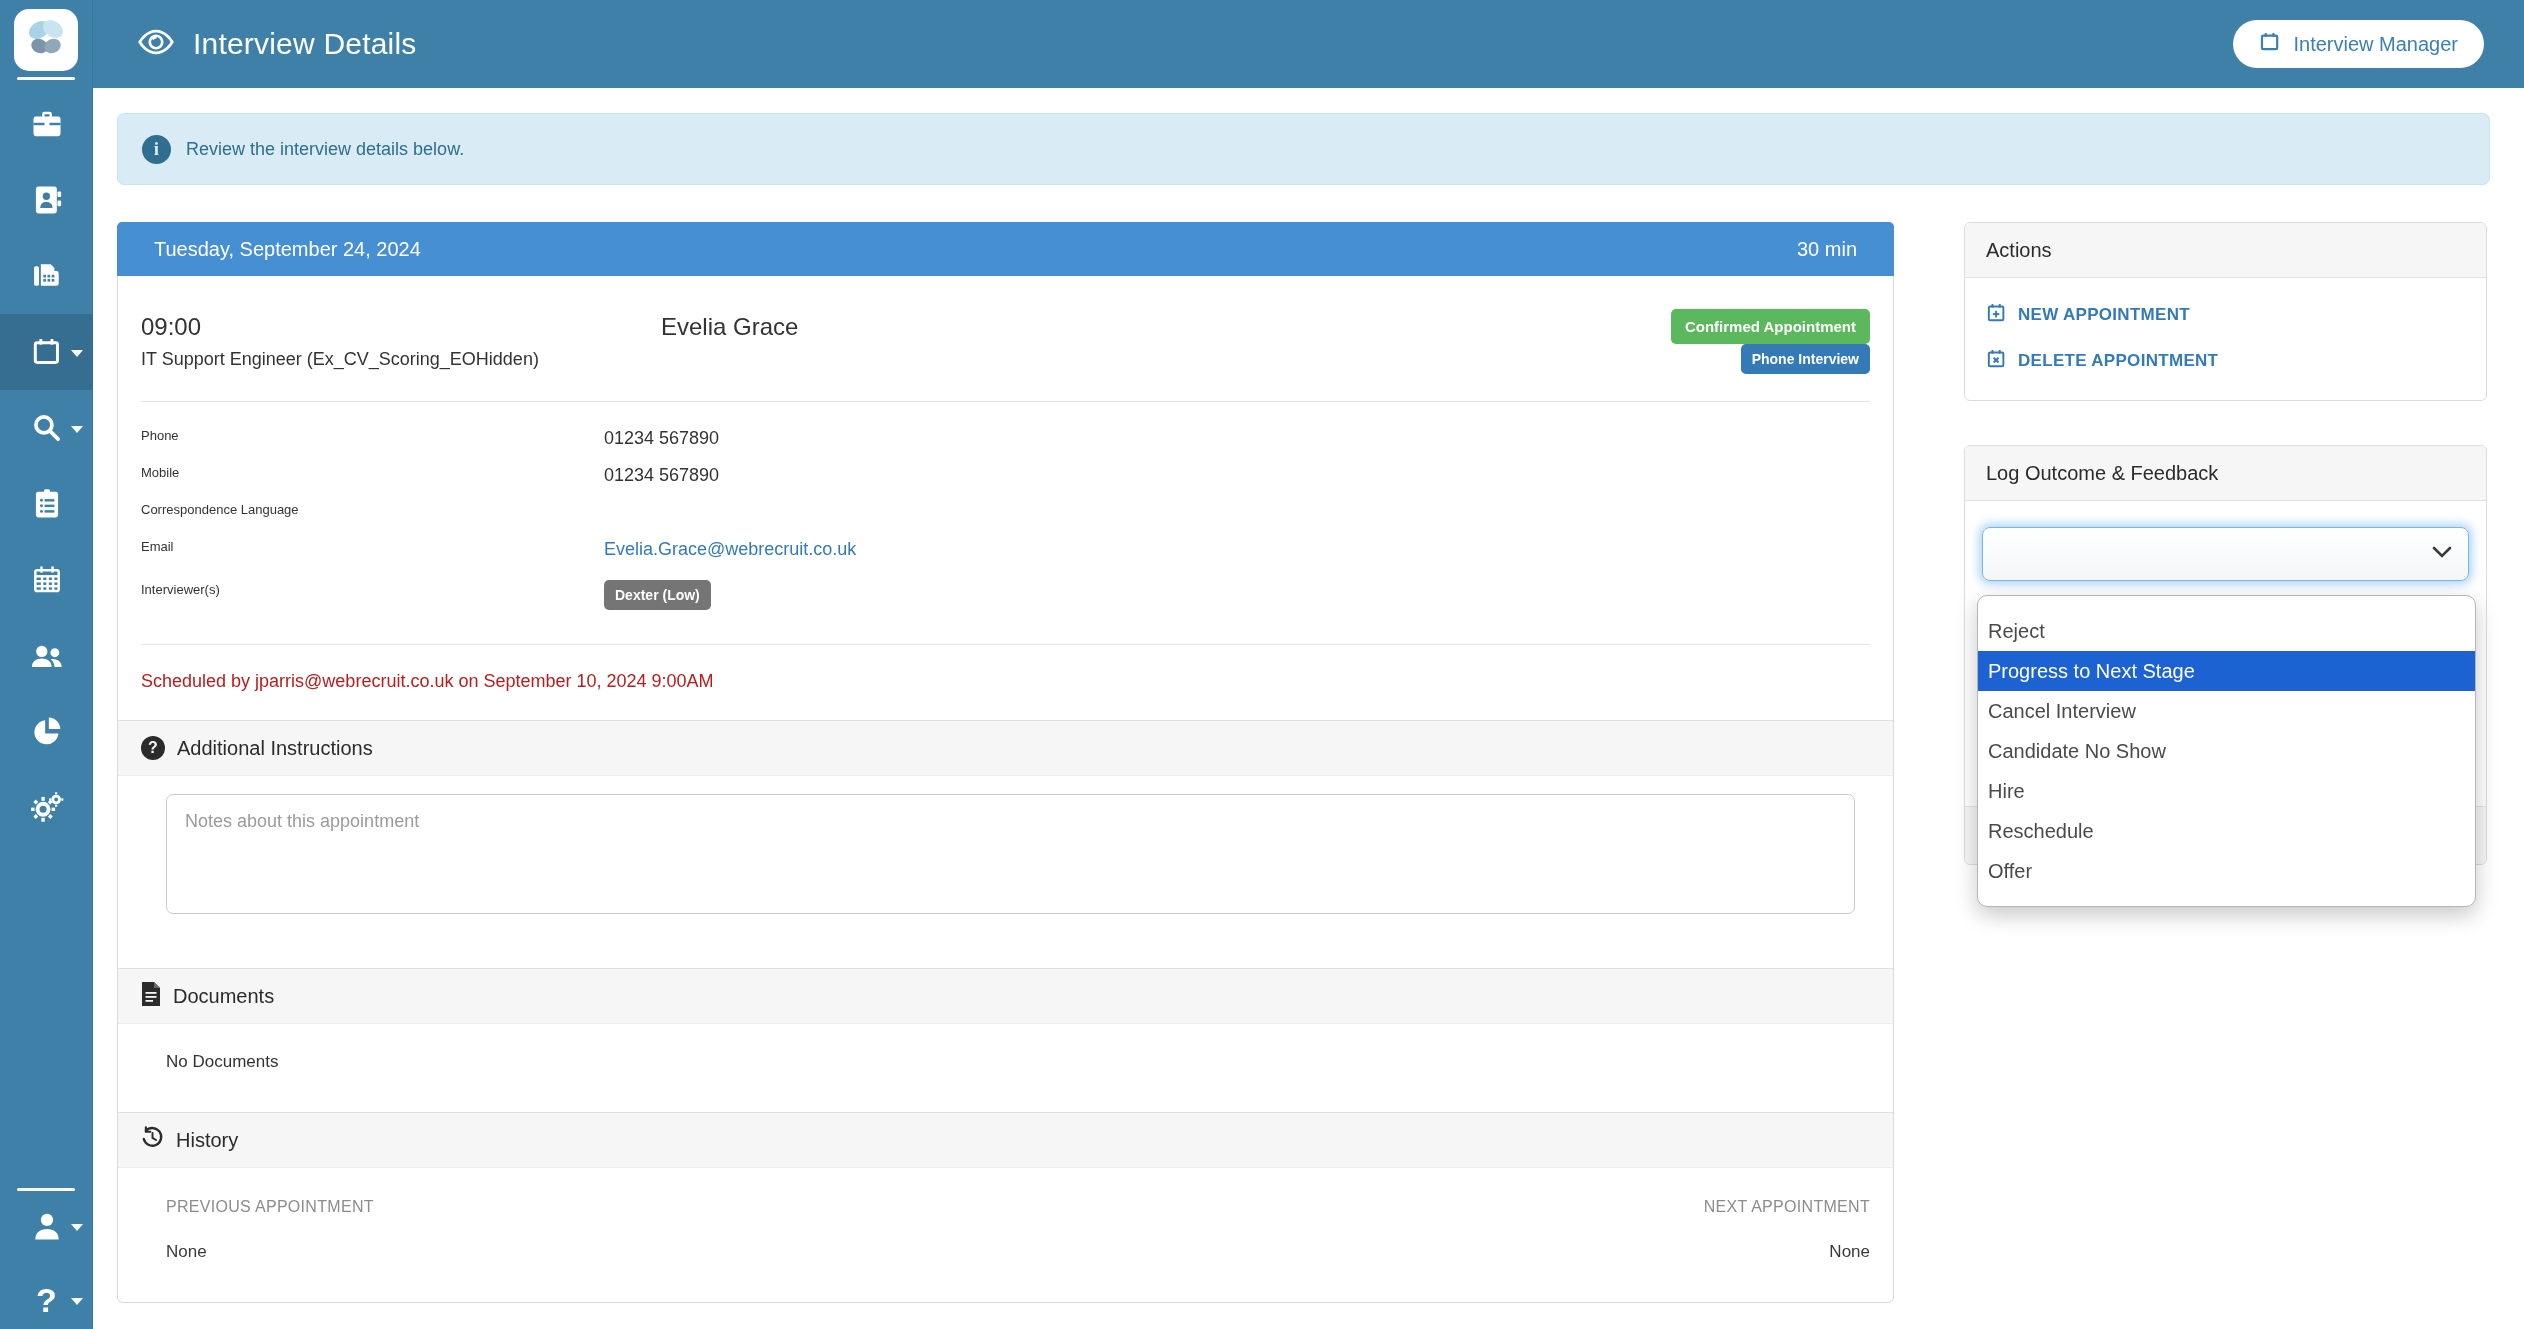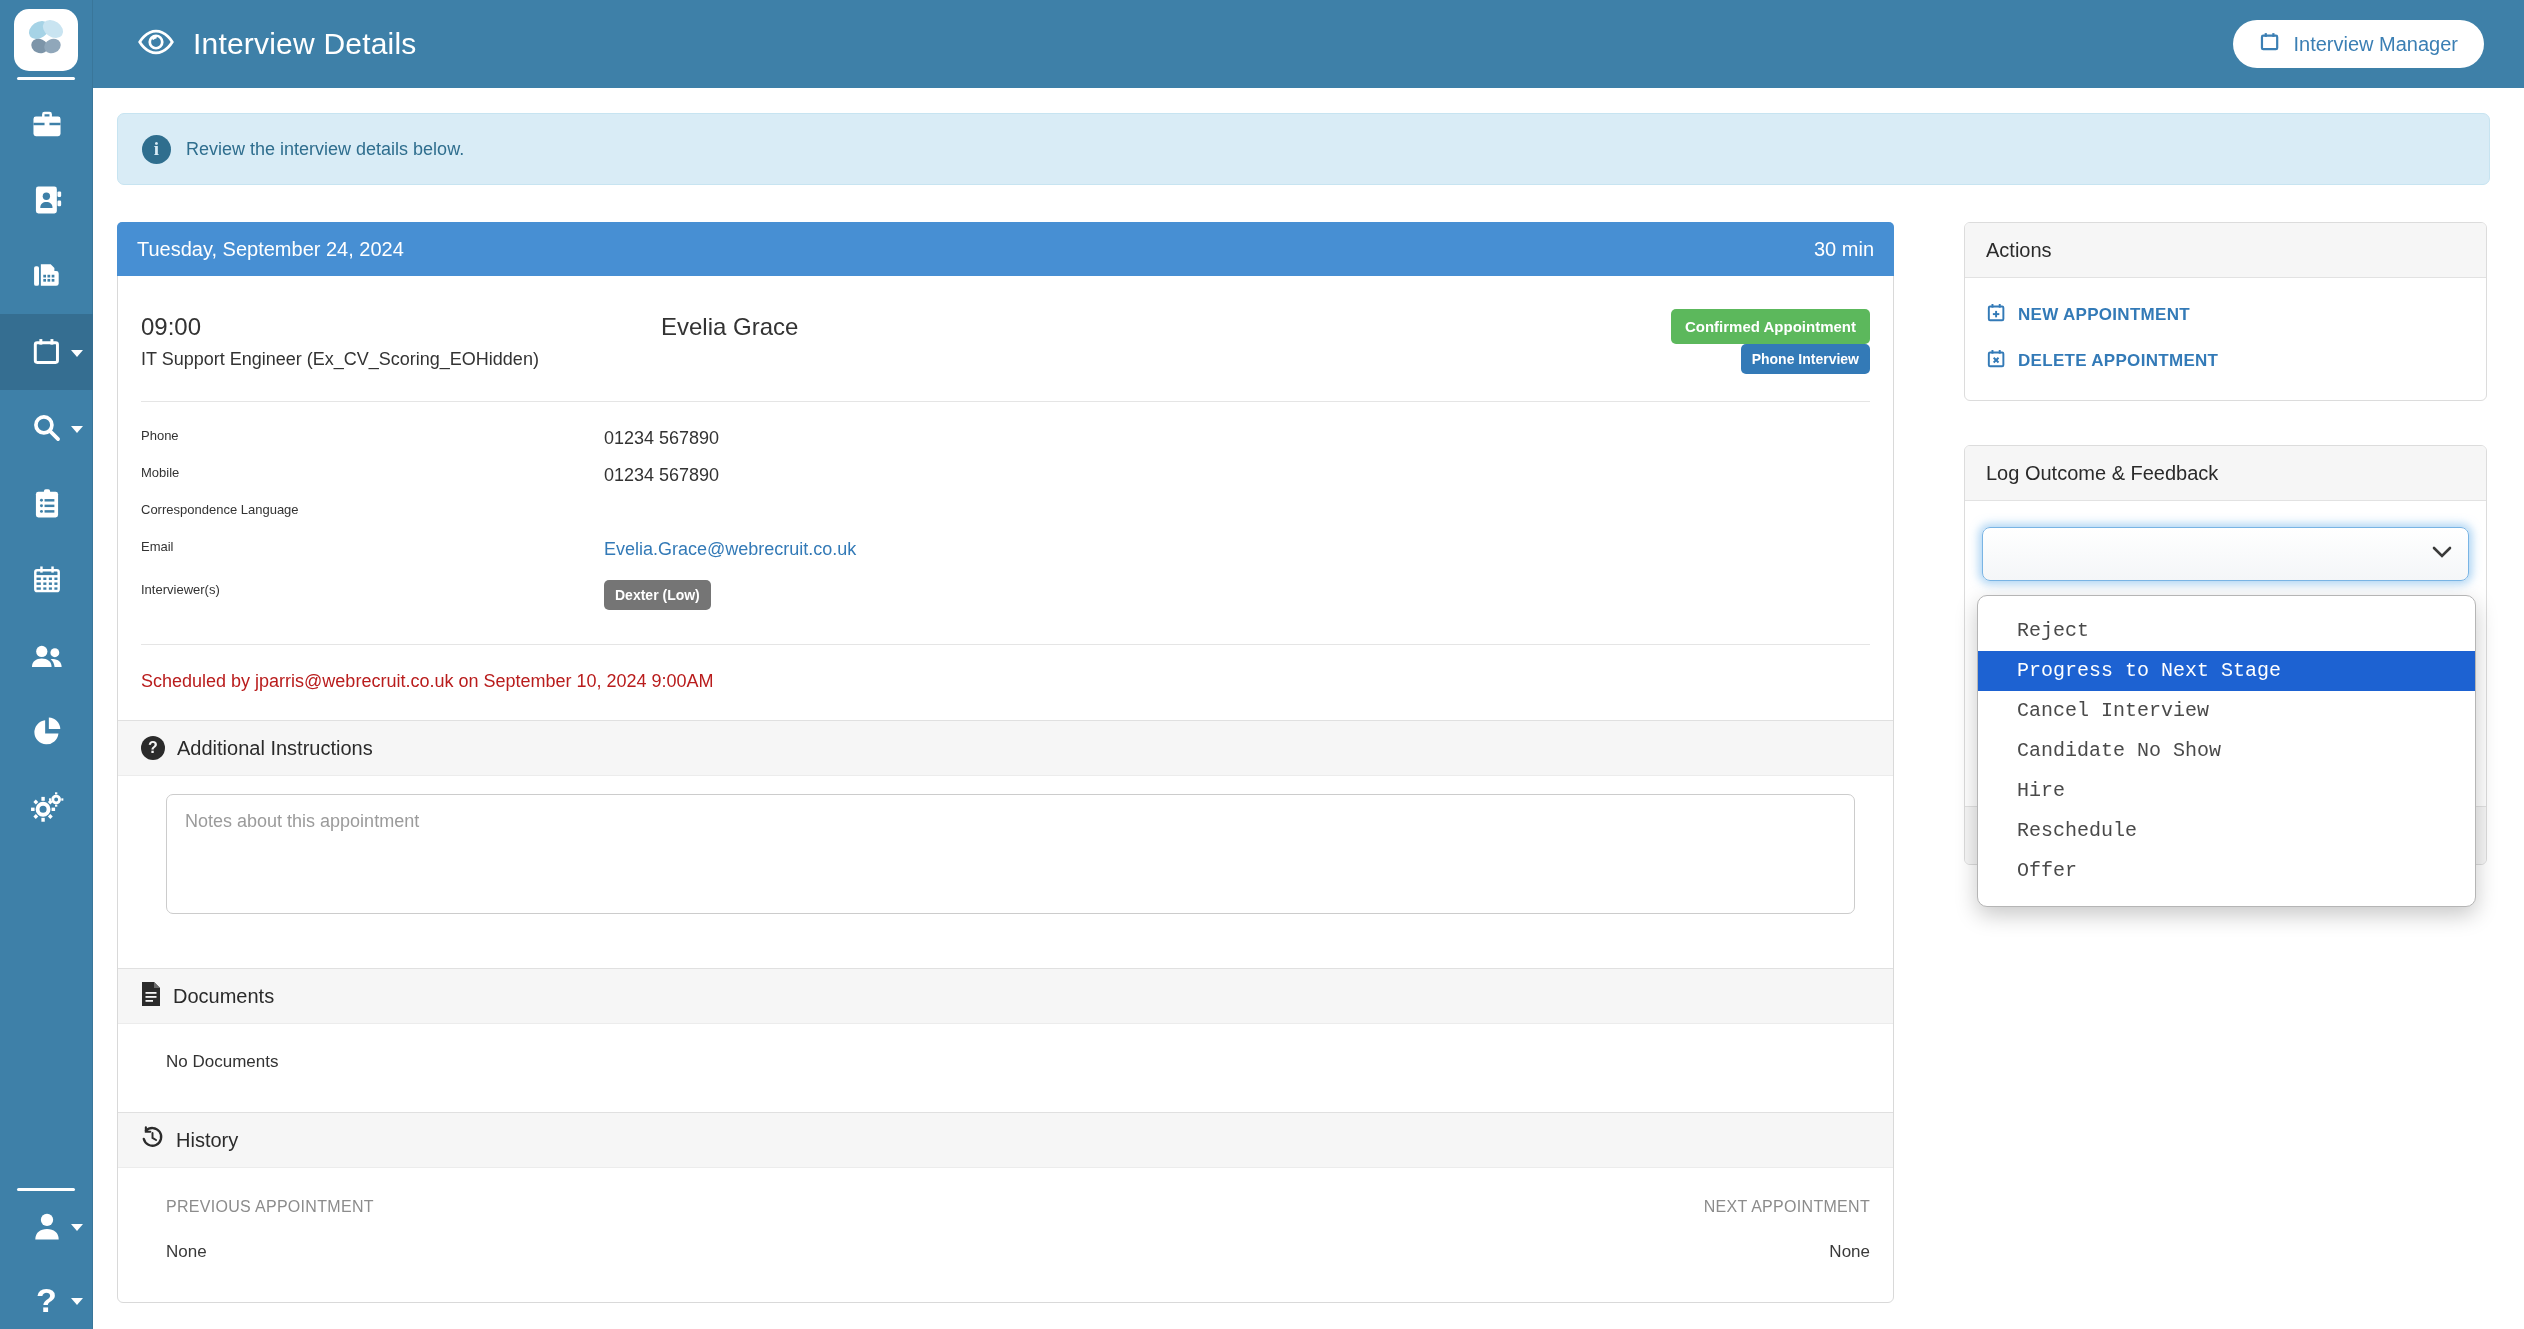--- a/index.html
+++ b/index.html
@@ -39,21 +39,21 @@
     display:flex; align-items:center; justify-content:center; font-size:19px; font-weight:bold;
     font-family:"Liberation Serif",serif; flex:0 0 auto; }
 
   .columns { display:flex; margin-top:37px; align-items:flex-start; }
   .main-col { width:1777px; }
   .right-col { width:523px; margin-left:70px; position:relative; }
 
   
   .appt-card { border:1px solid #d9d9d9; border-radius:6px; }
   .card-head { height:54px; background:#478fd3; color:#fff; border-radius:5px 5px 0 0;
-    display:flex; align-items:center; justify-content:space-between; padding:0 20px; font-size:20px; margin:-1px; }
+    display:flex; align-items:center; justify-content:space-between; padding:0 37px; font-size:20px; margin:-1px; }
   .card-body { padding:34px 23px 0 23px; }
   .row-main { display:flex; align-items:center; }
   .appt-time { font-size:24px; width:520px; }
   .appt-name { font-size:24px; flex:1; }
   .badge { display:inline-block; color:#fff; font-size:15px; font-weight:bold; border-radius:5px; padding:9px 14px; }
   .badge-green { background:#5cb85c; }
   .badge-blue { background:#337ab7; padding:7px 11px; font-size:14px; }
   .badge-gray { background:#757575; padding:7px 11px; font-size:14px; }
   .row-role { display:flex; align-items:center; }
   .role-text { font-size:18px; flex:1; }
@@ -93,21 +93,21 @@
     background:linear-gradient(#ffffff,#f4f6f8);
     box-shadow:0 0 10px 3px rgba(102,175,233,.55);
     display:flex; align-items:center; justify-content:flex-end; padding:0 16px; cursor:pointer; }
   .outcome-foot { position:absolute; left:0; right:0; bottom:0; height:58px; background:#f6f6f6;
     border-top:1px solid #e2e2e2; border-radius:0 0 5px 5px; }
   .partial-btn { position:absolute; left:13px; top:9px; width:28px; height:40px; background:#2f4f6e; border-radius:5px; }
 
   .dropdown { position:absolute; left:12px; right:10px; top:149px; z-index:100;
     background:#fff; border:1px solid #b5b5b5; border-radius:10px;
     box-shadow:0 8px 22px rgba(0,0,0,.22); padding:15px 0; }
-  .dd-item { height:40px; line-height:40px; padding-left:39px; font-size:20px; color:#4a4a4a; cursor:pointer;font-family:Liberation Mono, monospace; }
+  .dd-item { height:40px; line-height:40px; padding-left:10px; font-size:20px; color:#4a4a4a; cursor:pointer; }
   .dd-item.selected { background:#1d62d2; color:#fff; }
 </style>
 </head>
 <body>
 
 <aside class="sidebar">
   <div class="logo-box">
     <span>
       <svg width="48" height="48" viewBox="0 0 48 48">
         <ellipse cx="17" cy="16" rx="11" ry="8" transform="rotate(-35 17 16)" fill="#a6d3e6"></ellipse>

